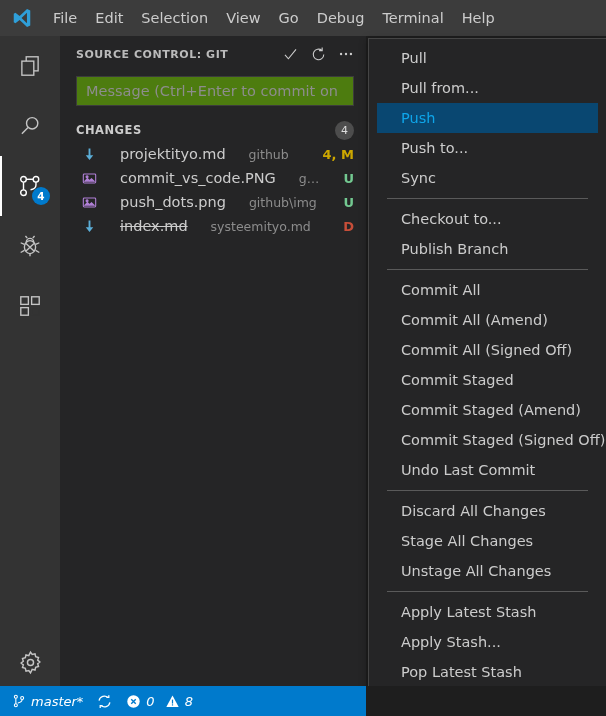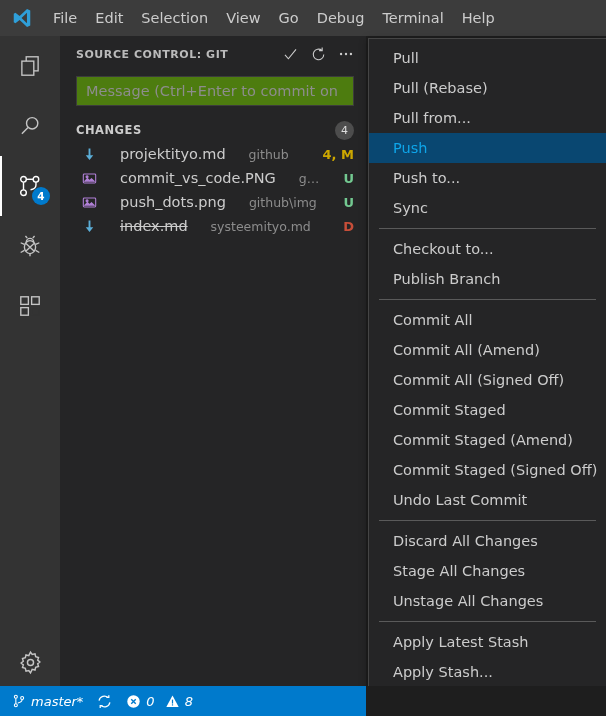--- a/index.html
+++ b/index.html
@@ -96,21 +96,21 @@
   .file-status { font-size:13px; font-weight:bold; margin-left:6px; white-space:nowrap; }
 
   
   .editor { position:absolute; left:366px; top:36px; width:240px; height:650px; background:#1e1e1e; }
 
   
   .ctxmenu {
     position:absolute; left:368px; top:38px; width:238px; height:678px;
     background:#252526; border:1px solid #454545; border-right:none;
     box-shadow:0 2px 8px rgba(0,0,0,.35);
-    padding:4px 0; overflow:hidden;
+    padding:4px 8px; overflow:hidden;
   }
   .ctx-item {
     height:30px; display:flex; align-items:center; padding:0 0 0 24px;
     color:#cccccc; font-size:14.5px; white-space:nowrap; cursor:default;
   }
   .ctx-item.selected { background:#094771; color:#0ea5e9; }
   .ctx-sep { height:1px; background:#5a5a5a; margin:5px 10px 5px 10px; }
 
   
   .statusbar {
@@ -303,21 +303,20 @@
       <span class="file-name deleted">index.md</span>
       <span class="file-path">systeemityo.md</span>
       <span class="file-status" style="color:#c74e39">D</span>
     </div>
   </div>
 
   <div class="editor"></div>
 
   <div class="ctxmenu">
     <div class="ctx-item">Pull</div>
-    <div class="ctx-item">Pull (Rebase)</div>
     <div class="ctx-item">Pull from...</div>
     <div class="ctx-item selected">Push</div>
     <div class="ctx-item">Push to...</div>
     <div class="ctx-item">Sync</div>
 
     <div class="ctx-sep"></div>
 
     <div class="ctx-item">Checkout to...</div>
     <div class="ctx-item">Publish Branch</div>
 

